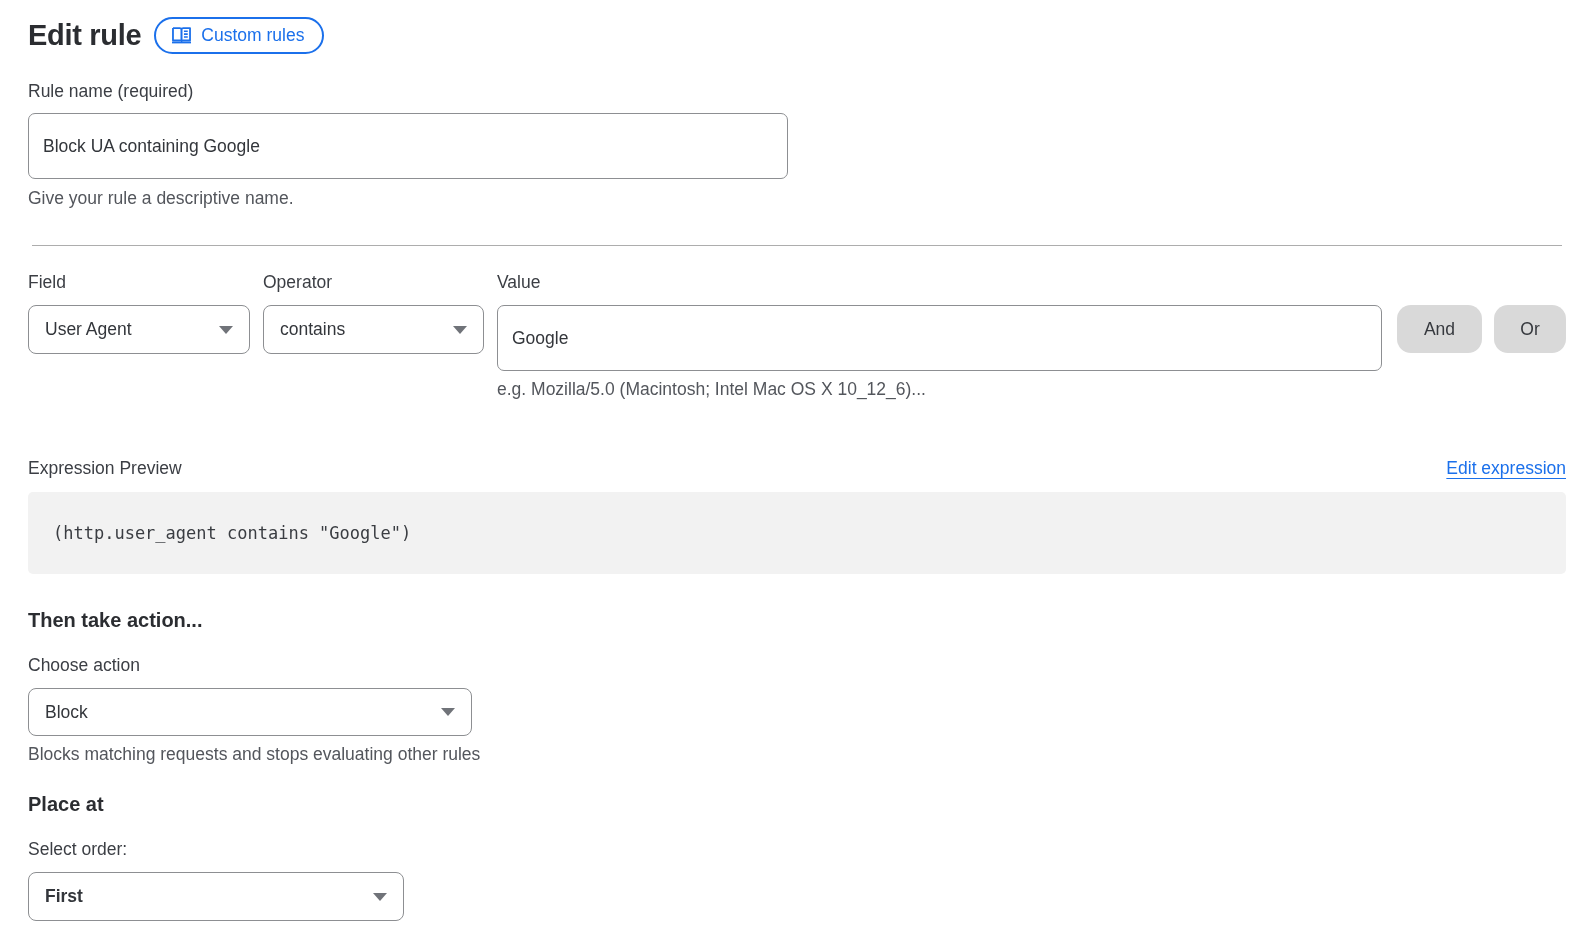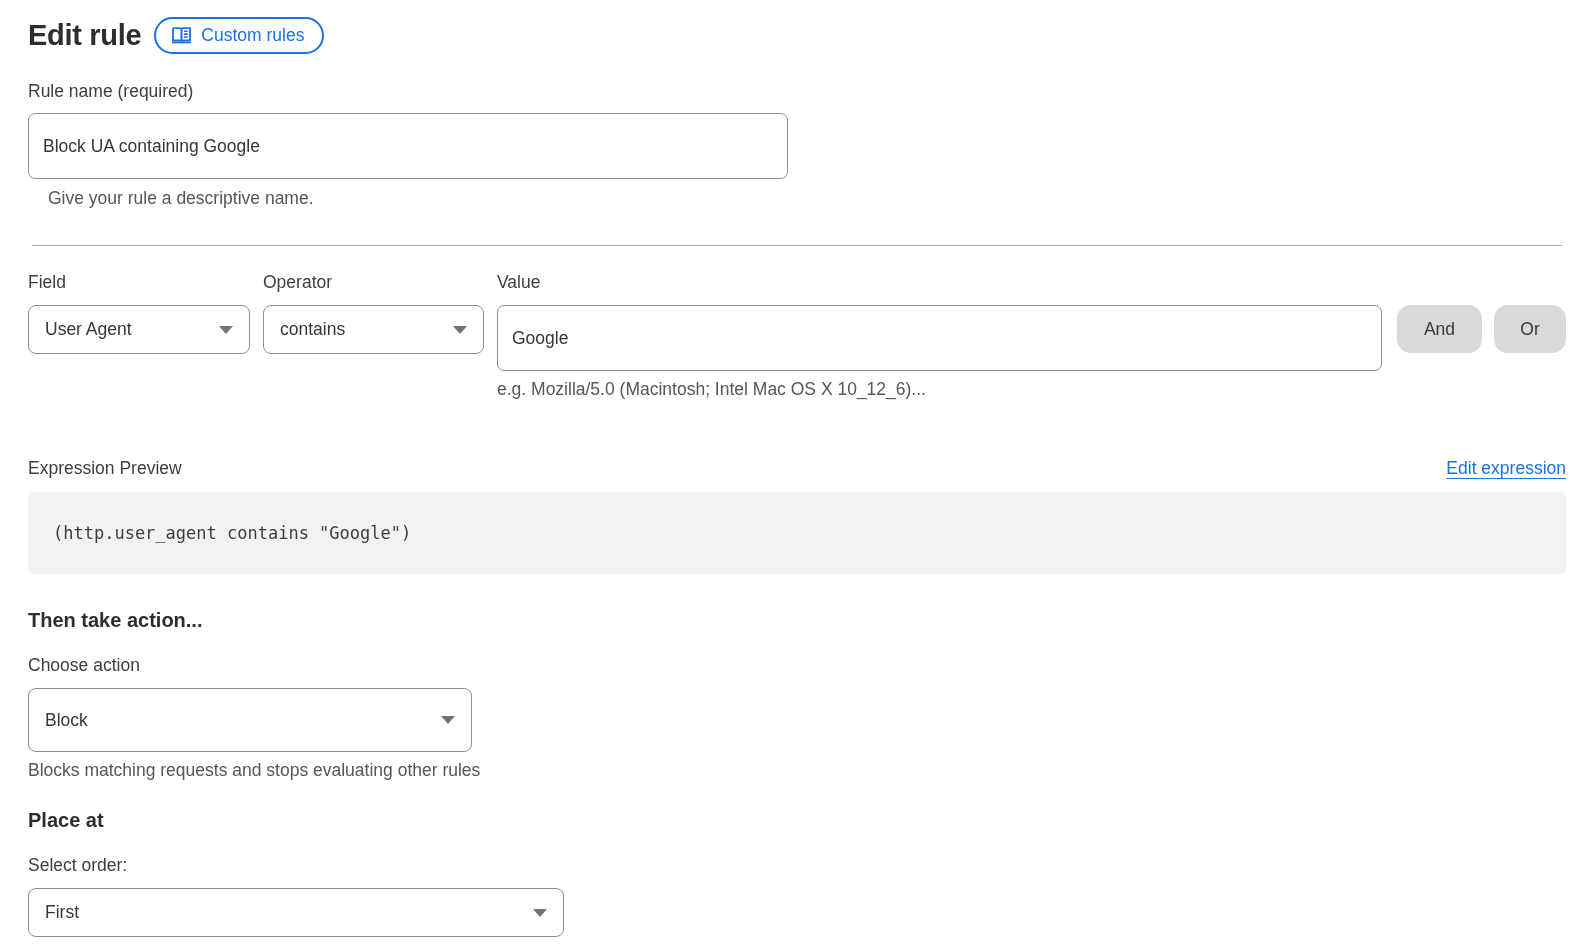--- a/index.html
+++ b/index.html
@@ -89,21 +89,21 @@
     width: 0; height: 0;
     border-left: 7px solid transparent;
     border-right: 7px solid transparent;
     border-top: 8px solid #707379;
   }
 
   
   .rule-name-section { margin-top: 26px; }
   .rule-name-section .field-label { margin-bottom: 11px; }
   #rule-name-input { width: 760px; }
-  .rule-name-section .helper-text { margin-top: 9px; margin-left: 20px; }
+  .rule-name-section .helper-text { margin-top: 9px; }
 
   .divider {
     margin-top: 36px;
     border: none;
     border-top: 1px solid #adadad;
     width: 1530px;
   }
 
   
   .condition-row {
@@ -161,26 +161,26 @@
   
   .section-heading {
     font-size: 20px;
     font-weight: 700;
     color: #2b2d31;
     margin: 0;
     line-height: 24px;
   }
   .action-section { margin-top: 34px; }
   .action-section .field-label { margin-top: 23px; margin-bottom: 12px; }
-  #action-select { width: 444px; height: 64px; }
+  #action-select { width: 444px; height: 48px; }
   .action-section .helper-text { margin-top: 8px; }
 
   .placement-section { margin-top: 27px; }
   .placement-section .field-label { margin-top: 23px; margin-bottom: 12px; }
-  #order-select { width: 536px; height: 49px; }
+  #order-select { width: 376px; height: 49px; font-weight: bold; }
 </style>
 </head>
 <body>
 
 <div class="page">
 
   <div class="header-row">
     <h1 class="page-title">Edit rule</h1>
     <button class="docs-pill">
       <span class="book-icon">

